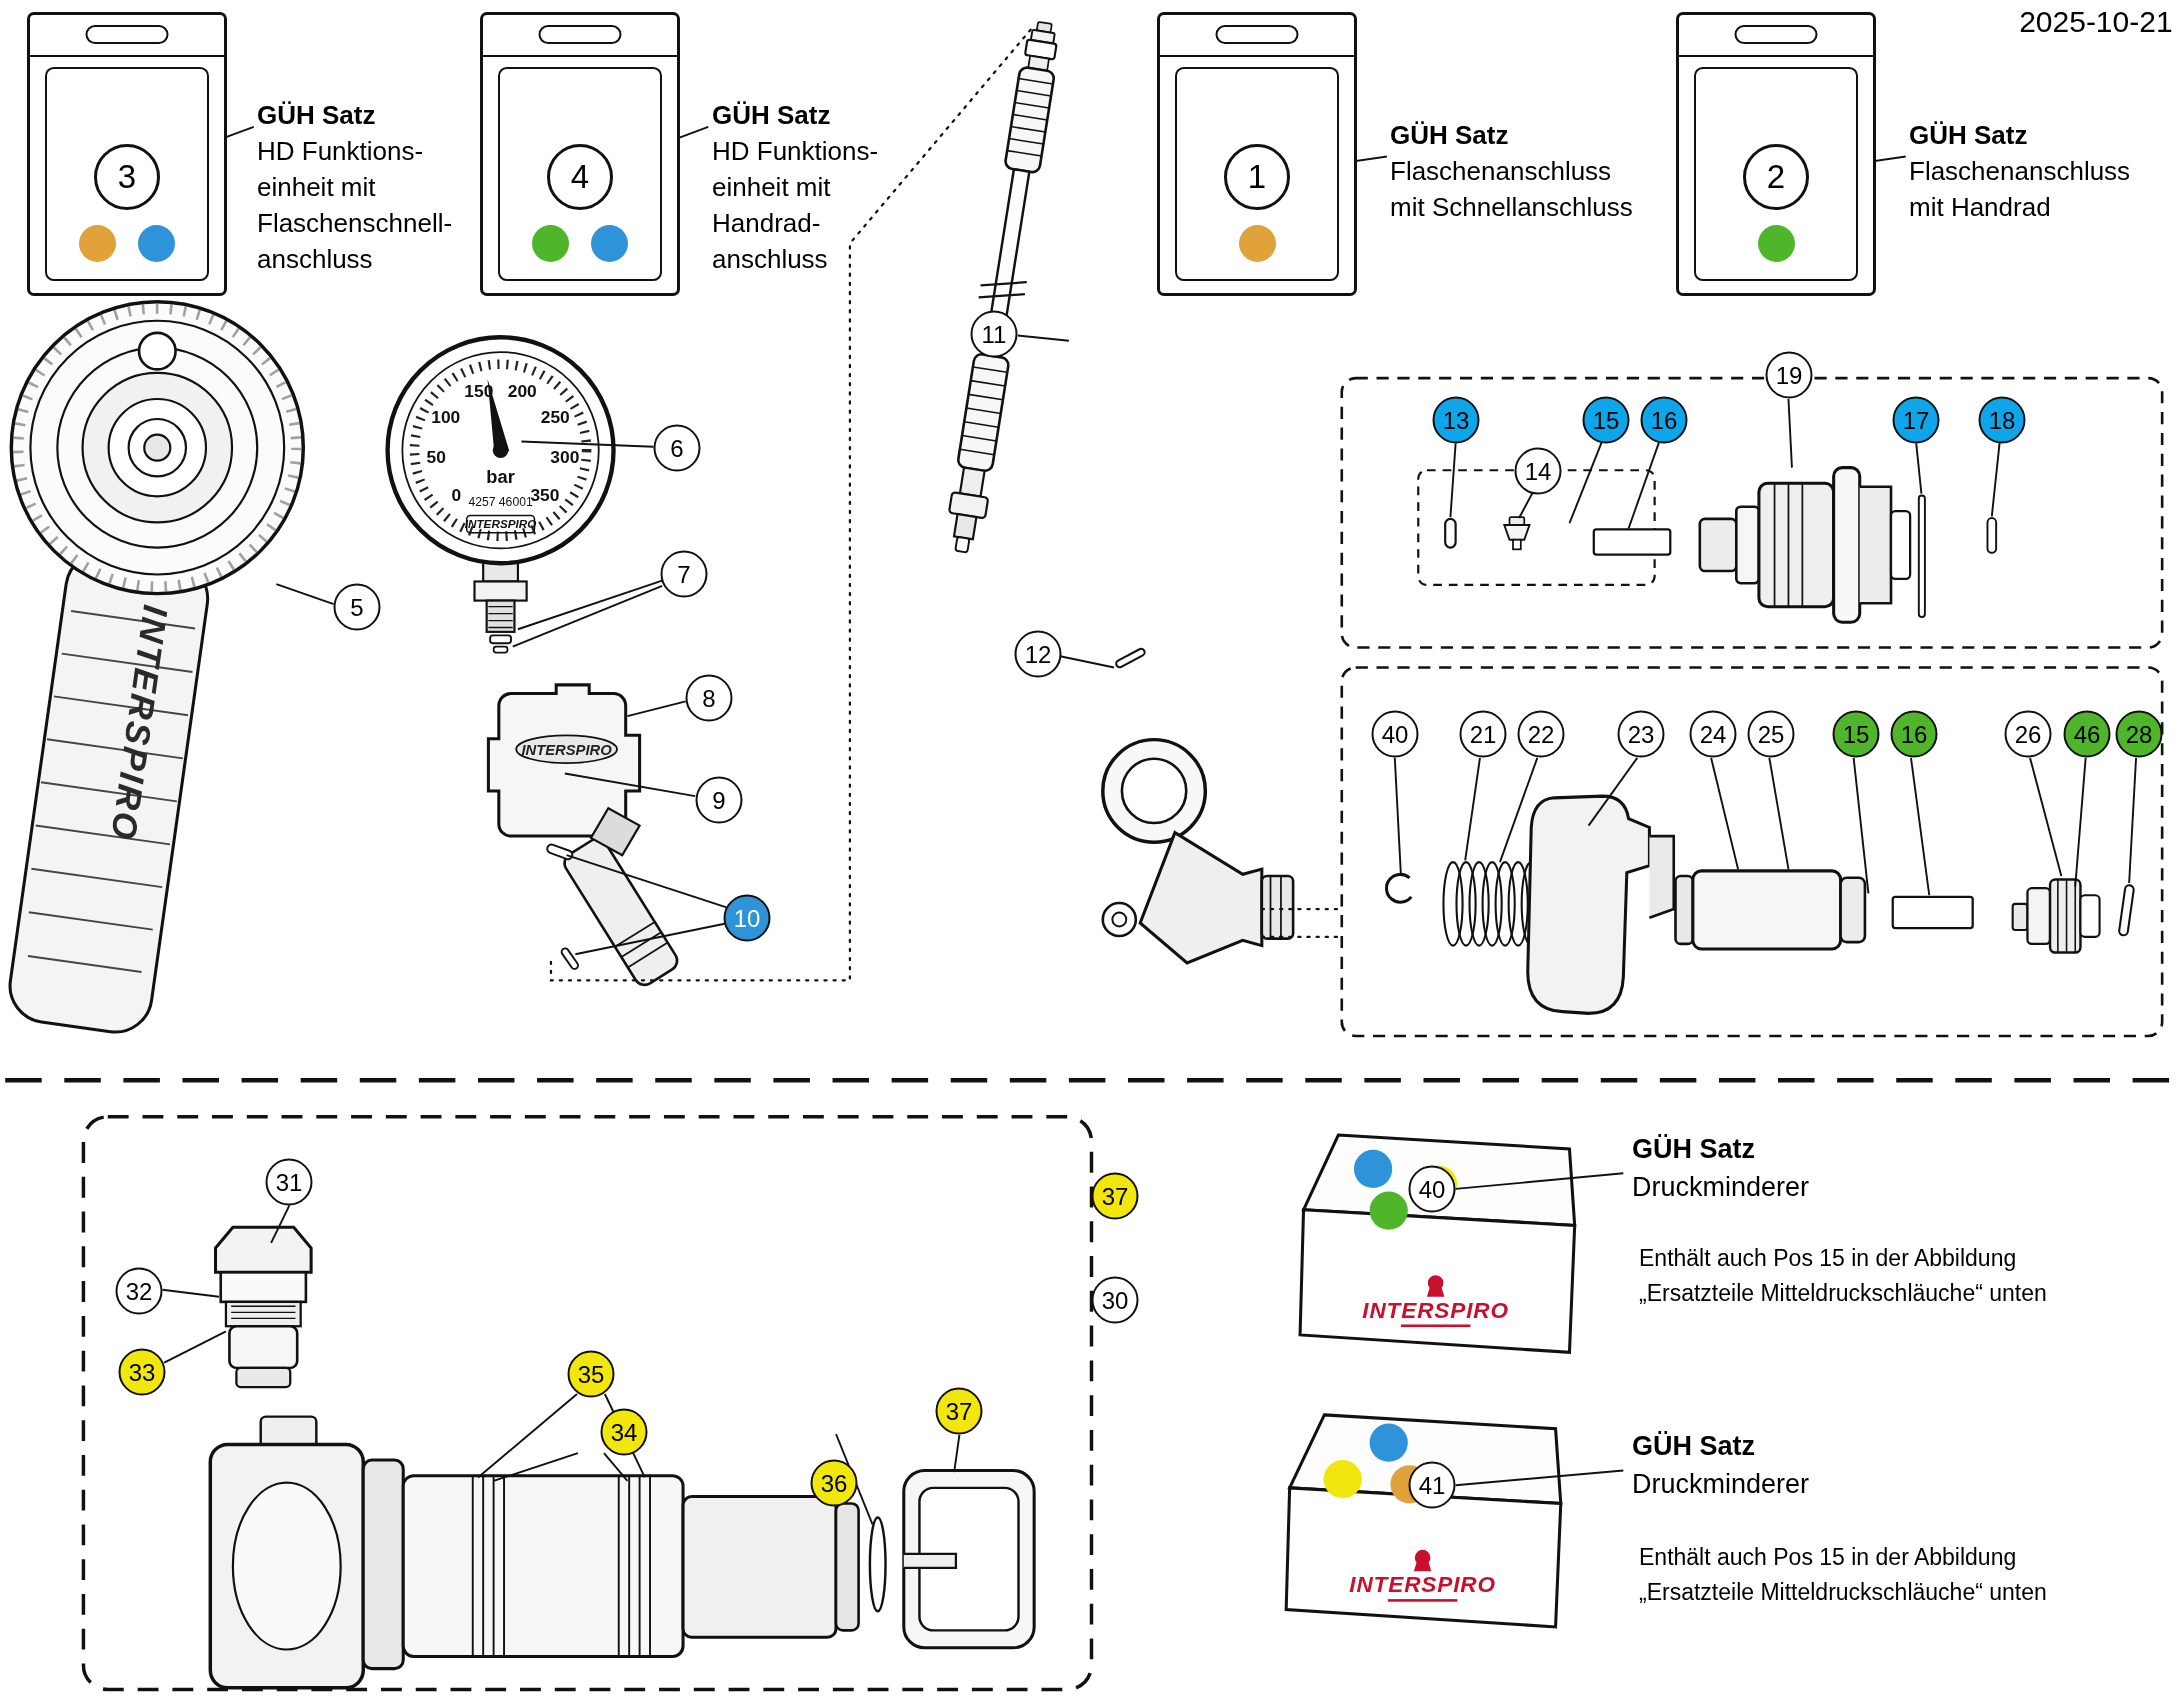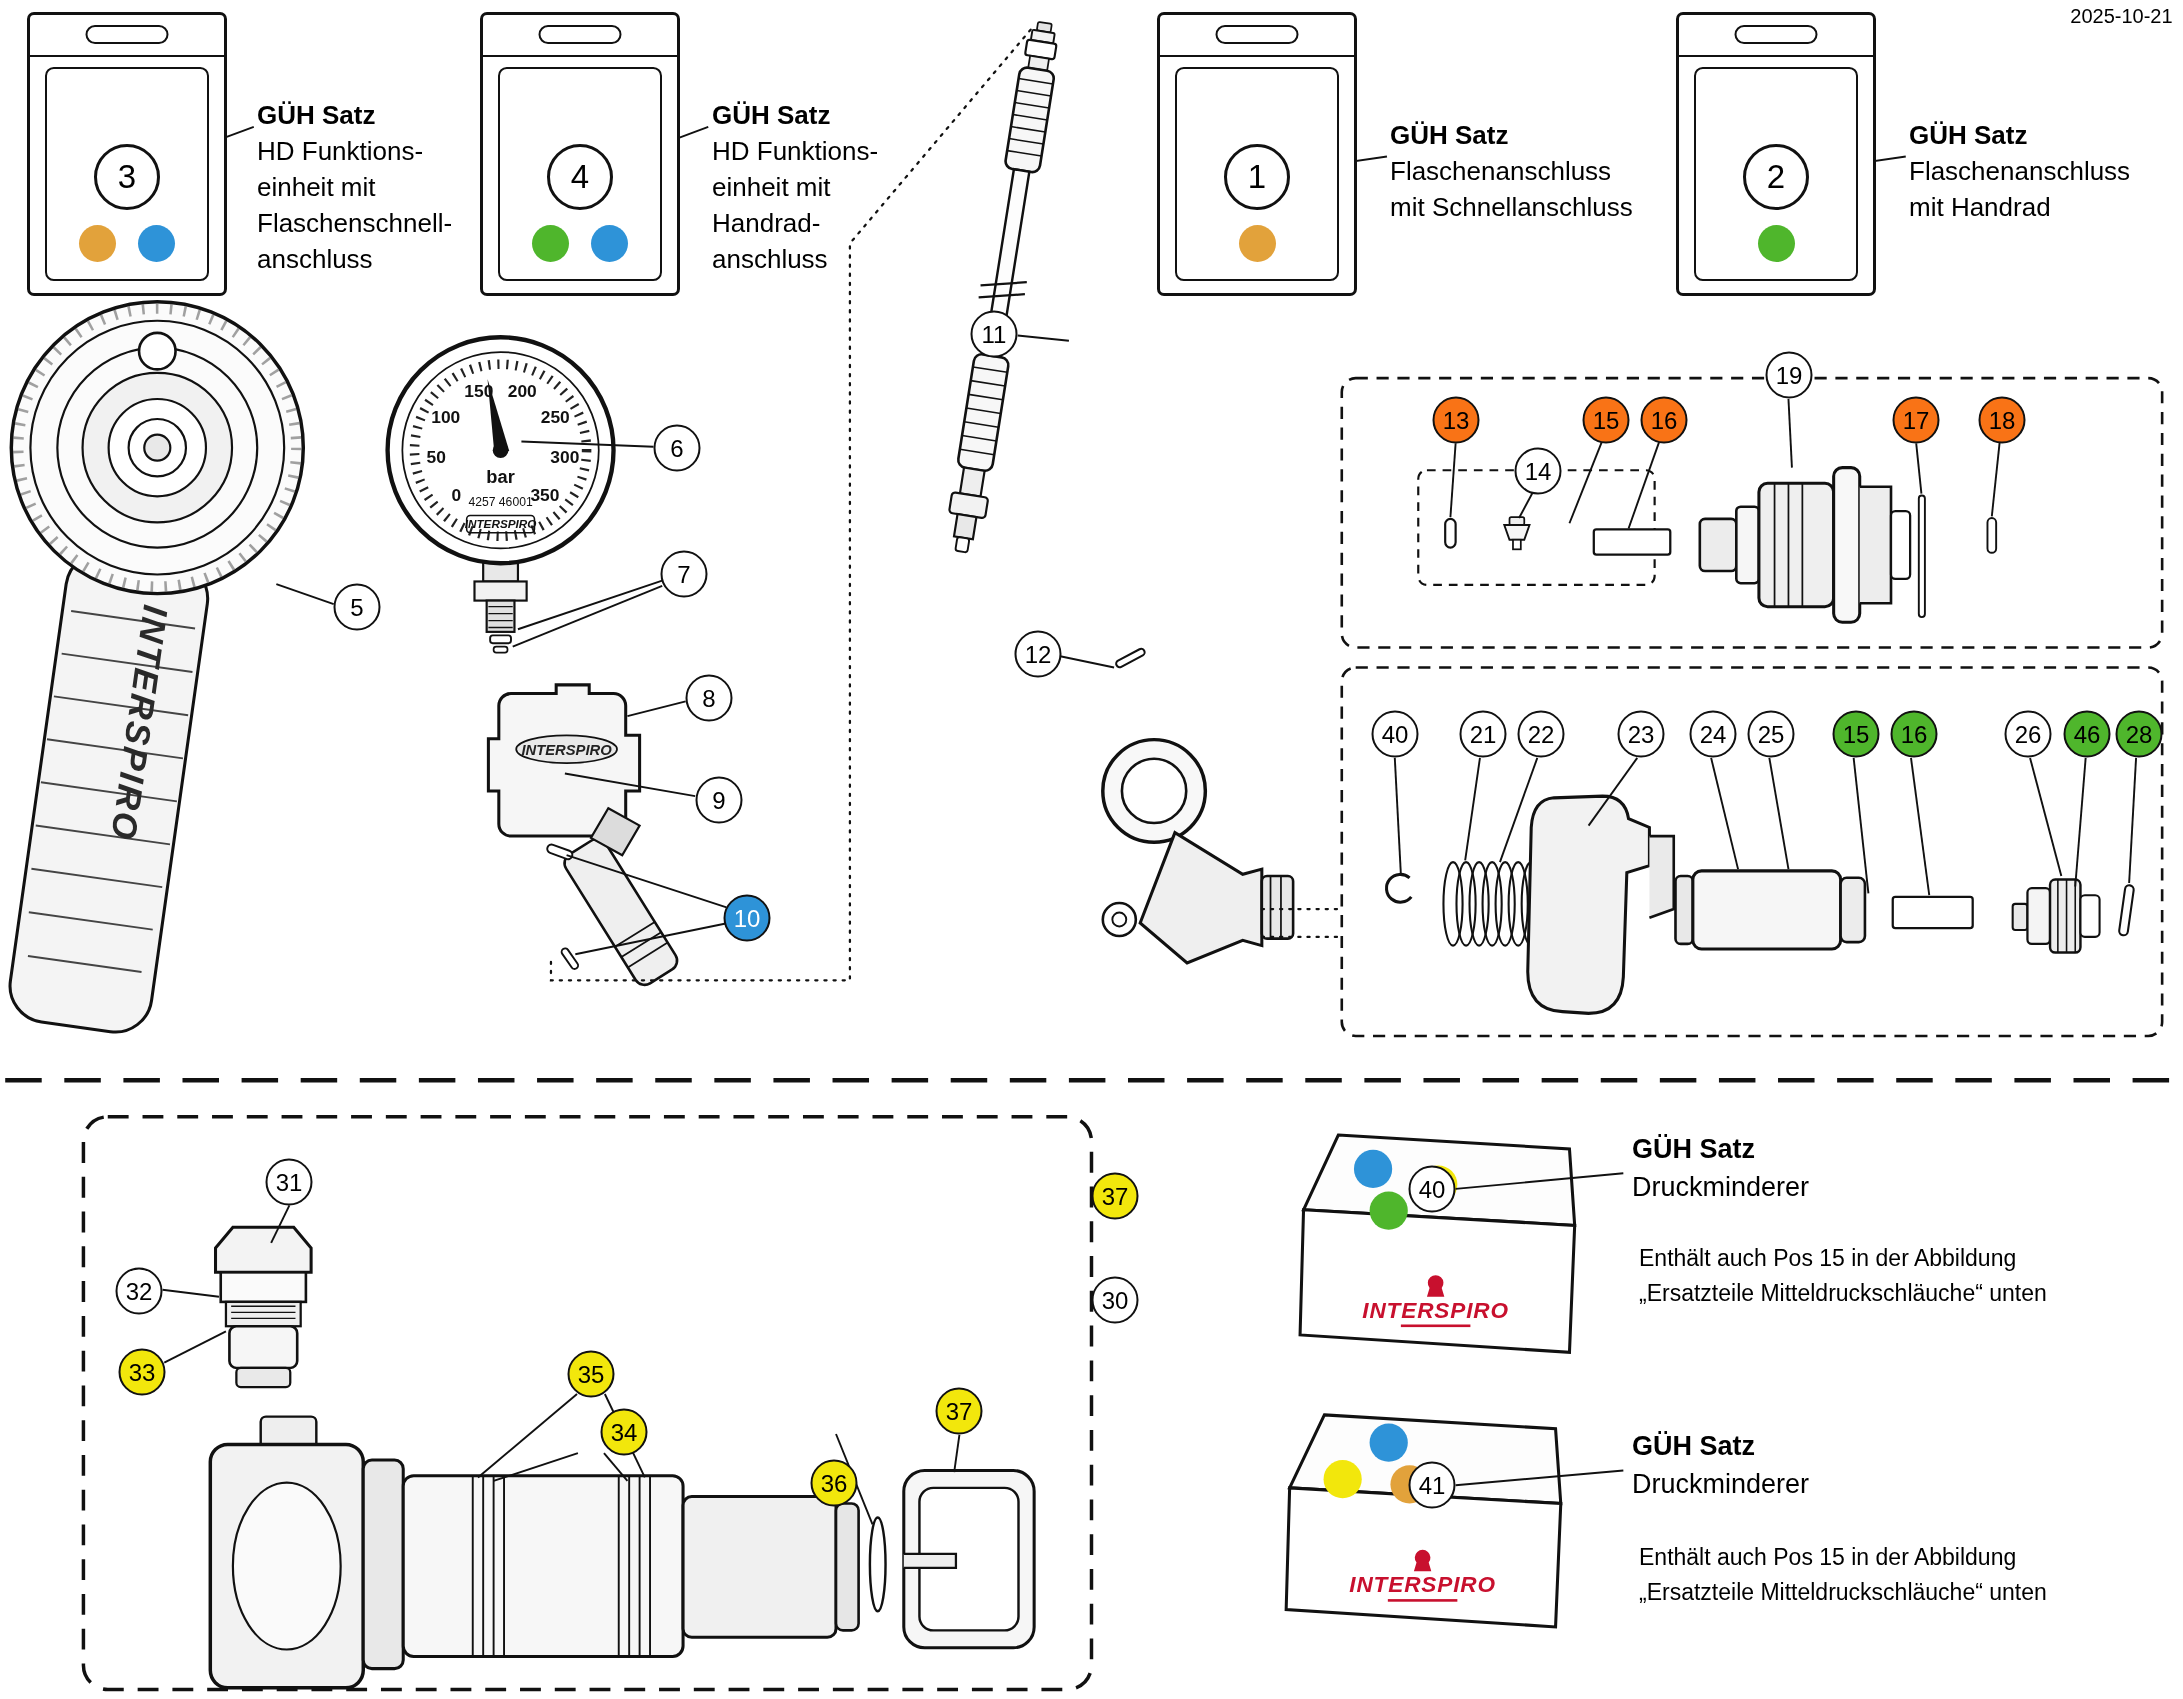--- a/index.html
+++ b/index.html
@@ -1,36 +1,36 @@
 <!DOCTYPE html>
 <html style="font-size:14px"><head>
 <meta charset="utf-8">
 <style>
   *{margin:0;padding:0;box-sizing:border-box}
   html,body{background:#fff}
   body{width:2183px;height:1700px;position:relative;font-family:"Liberation Sans",sans-serif;color:#000;overflow:hidden}
   .art{position:absolute;left:0;top:0;z-index:1}
-  .date{position:absolute;right:10.4px;top:5.2px;font-size:20px;z-index:2}
+  .date{position:absolute;right:10.4px;top:5.2px;font-size:30px;z-index:2}
   
   .package{position:absolute;width:200px;height:284px;border:3px solid #111;border-radius:7px;background:#fff;z-index:2}
   .pkg-hole{position:absolute;left:50%;top:9.6px;transform:translateX(-50%);width:83px;height:19px;border:2.6px solid #111;border-radius:10.4px;background:#fff}
   .pkg-fold{position:absolute;left:0;right:0;top:40px;border-top:2.2px solid #111}
   .pkg-inner{position:absolute;left:14.8px;right:14.8px;top:52px;bottom:12px;border:2.6px solid #111;border-radius:8.7px;background:#fff}
   .pkg-num{position:absolute;left:50%;top:75px;transform:translateX(-50%);width:66px;height:66px;border:3px solid #111;border-radius:50%;display:flex;align-items:center;justify-content:center;font-size:33px;background:#fff}
   .pkg-dots{position:absolute;left:0;right:0;top:156px;display:flex;justify-content:center;gap:22.6px}
   .dot{width:37px;height:37px;border-radius:50%;display:inline-block}
   .dot-orange{background:#E2A23B}.dot-blue{background:#2E93D8}.dot-green{background:#4FB62C}
   
   .pkg-label{position:absolute;font-size:26px;line-height:36px;white-space:nowrap;z-index:2}
   .pkg-label .t,.kit-label .t{font-weight:bold}
   .kit-label{position:absolute;font-size:27px;line-height:38px;white-space:nowrap;z-index:2}
   .kit-note{position:absolute;font-size:23px;line-height:35px;white-space:nowrap;z-index:2}
   
   .co{position:absolute;width:47px;height:47px;border:2.6px solid #111;border-radius:50%;background:#fff;display:flex;align-items:center;justify-content:center;font-size:24px;transform:translate(-50%,-50%);z-index:3}
-  .co-orange{background:#f97316}
+  .co-orange{background:#0ea5e9}
   .co-blue{background:#2E93D8;color:#fff}
   .co-green{background:#4FB62C}
   .co-yellow{background:#F2E70C}
   
   .gt{font-family:"Liberation Sans",sans-serif;font-size:20px;font-weight:bold;text-anchor:middle;fill:#111;stroke:none}
   .gb{font-family:"Liberation Sans",sans-serif;font-size:21px;font-weight:bold;text-anchor:middle;fill:#111;stroke:none}
   .gs{font-family:"Liberation Sans",sans-serif;font-size:14px;text-anchor:middle;fill:#111;stroke:none}
   .gl{font-family:"Liberation Sans",sans-serif;font-size:13.5px;font-weight:bold;font-style:italic;text-anchor:middle;fill:#111;stroke:none}
   .logo-t{font-family:"Liberation Sans",sans-serif;font-size:26px;font-weight:bold;font-style:italic;text-anchor:middle;fill:#C8102E;stroke:none;letter-spacing:1px}
   .grip-t{font-family:"Liberation Sans",sans-serif;font-size:40px;font-weight:bold;font-style:italic;fill:#2a2a2a;stroke:none;letter-spacing:3px}

